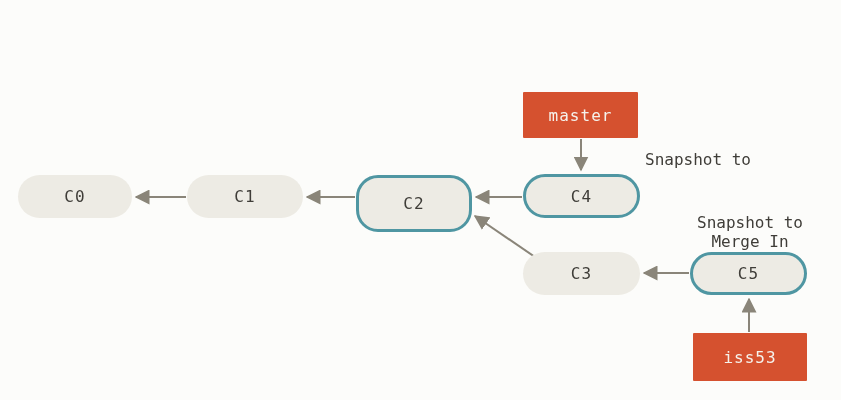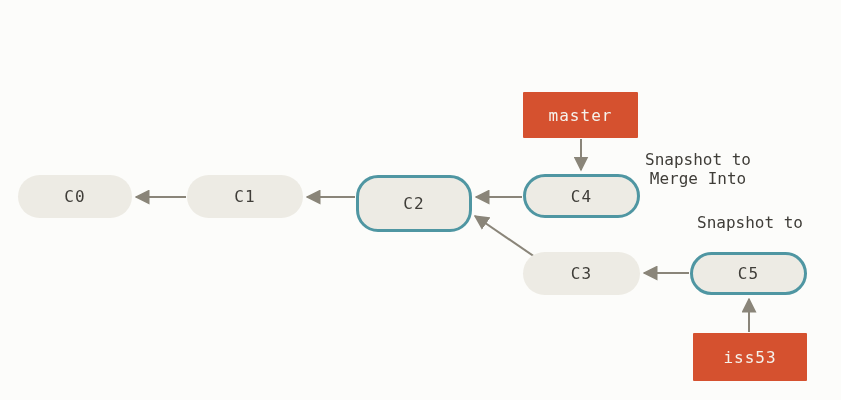--- a/index.html
+++ b/index.html
@@ -90,16 +90,16 @@
       </div>
       <div class="node branch" style="left: 523px; top: 92px; width: 115px; height: 46px;">
         <span>master</span>
       </div>
       <div class="node branch" style="left: 693px; top: 333px; width: 114px; height: 48px;">
         <span>iss53</span>
       </div>
     </div>
   <div id="annotation-layer">
       <div class="annotation" style="left: 414px; top: 140px;"></div>
-      <div class="annotation" style="left: 698px; top: 150px;"><span>Snapshot to</span><span>Merge Into</span></div>
-      <div class="annotation" style="left: 750px; top: 213px;"><span>Snapshot to</span></div>
+      <div class="annotation" style="left: 698px; top: 150px;"><span>Snapshot to</span></div>
+      <div class="annotation" style="left: 750px; top: 213px;"><span>Snapshot to</span><span>Merge In</span></div>
     </div>
 </div>
 
 </body></html>

